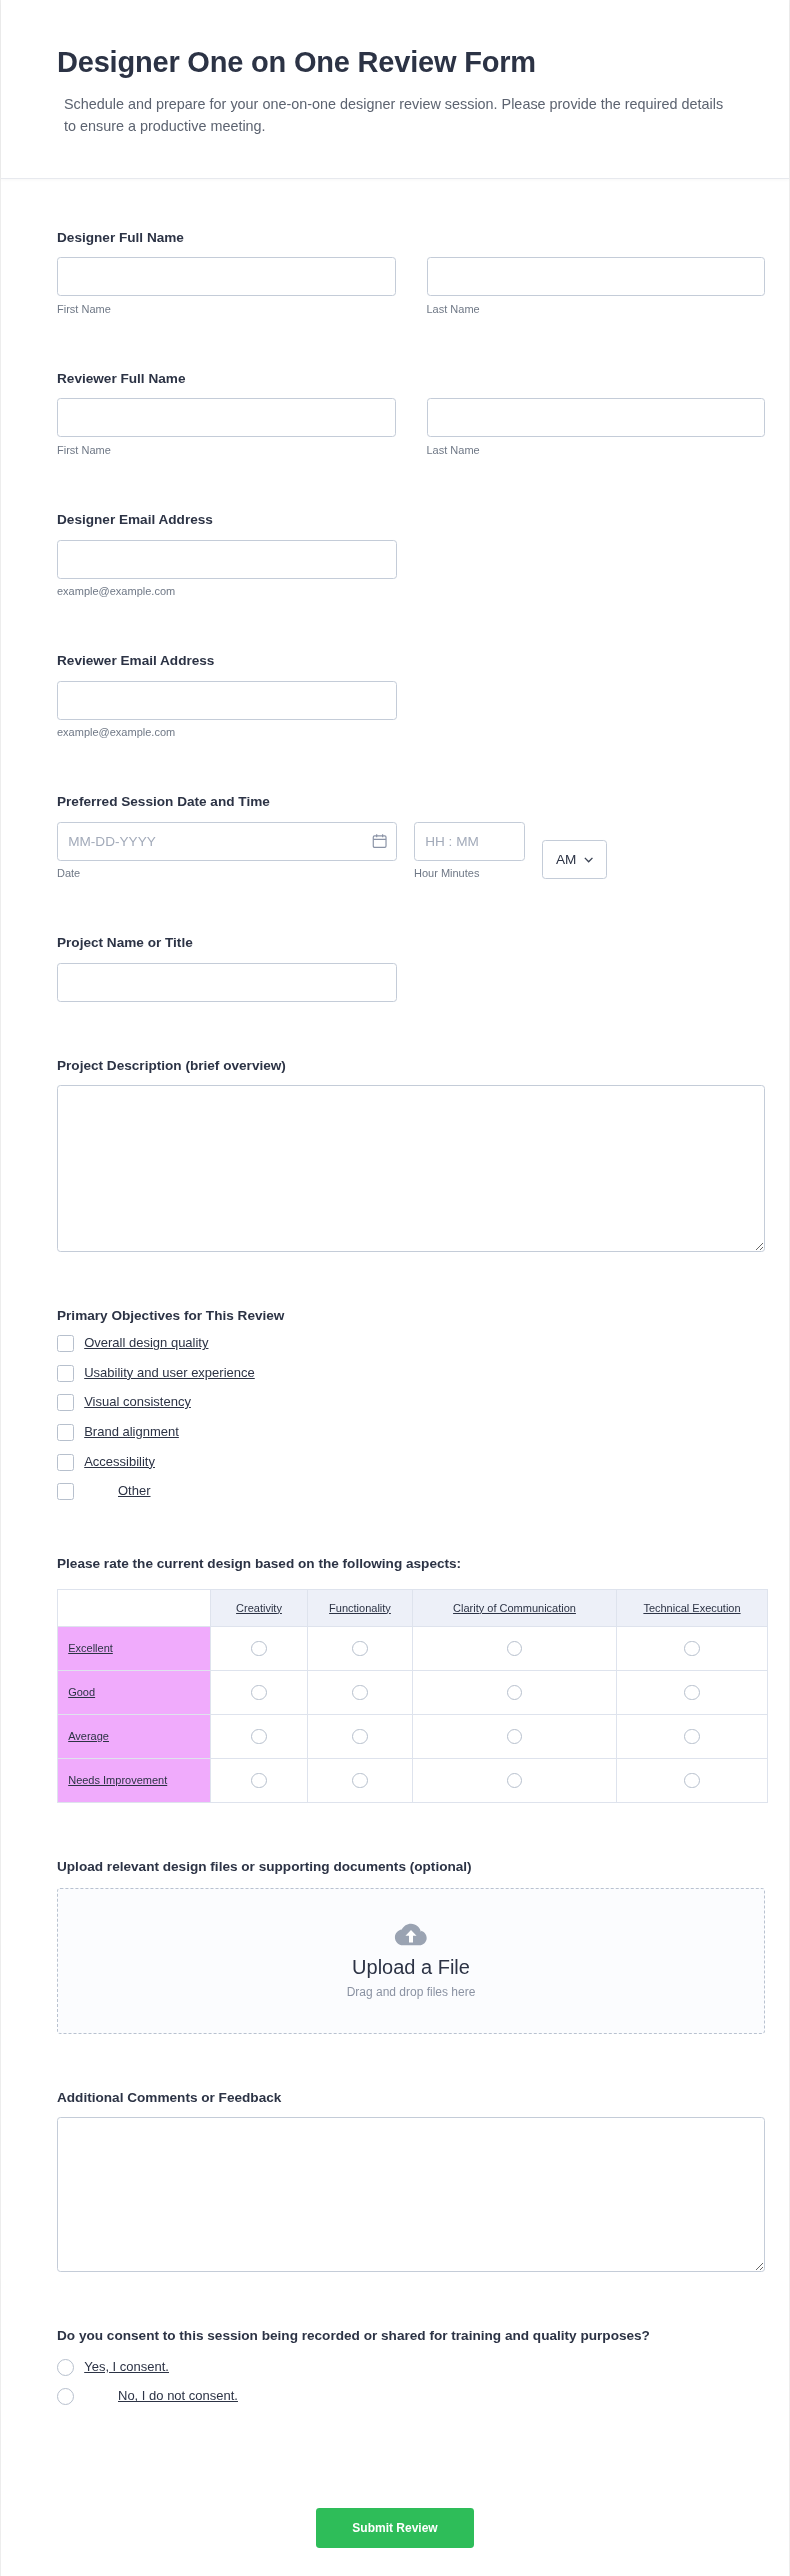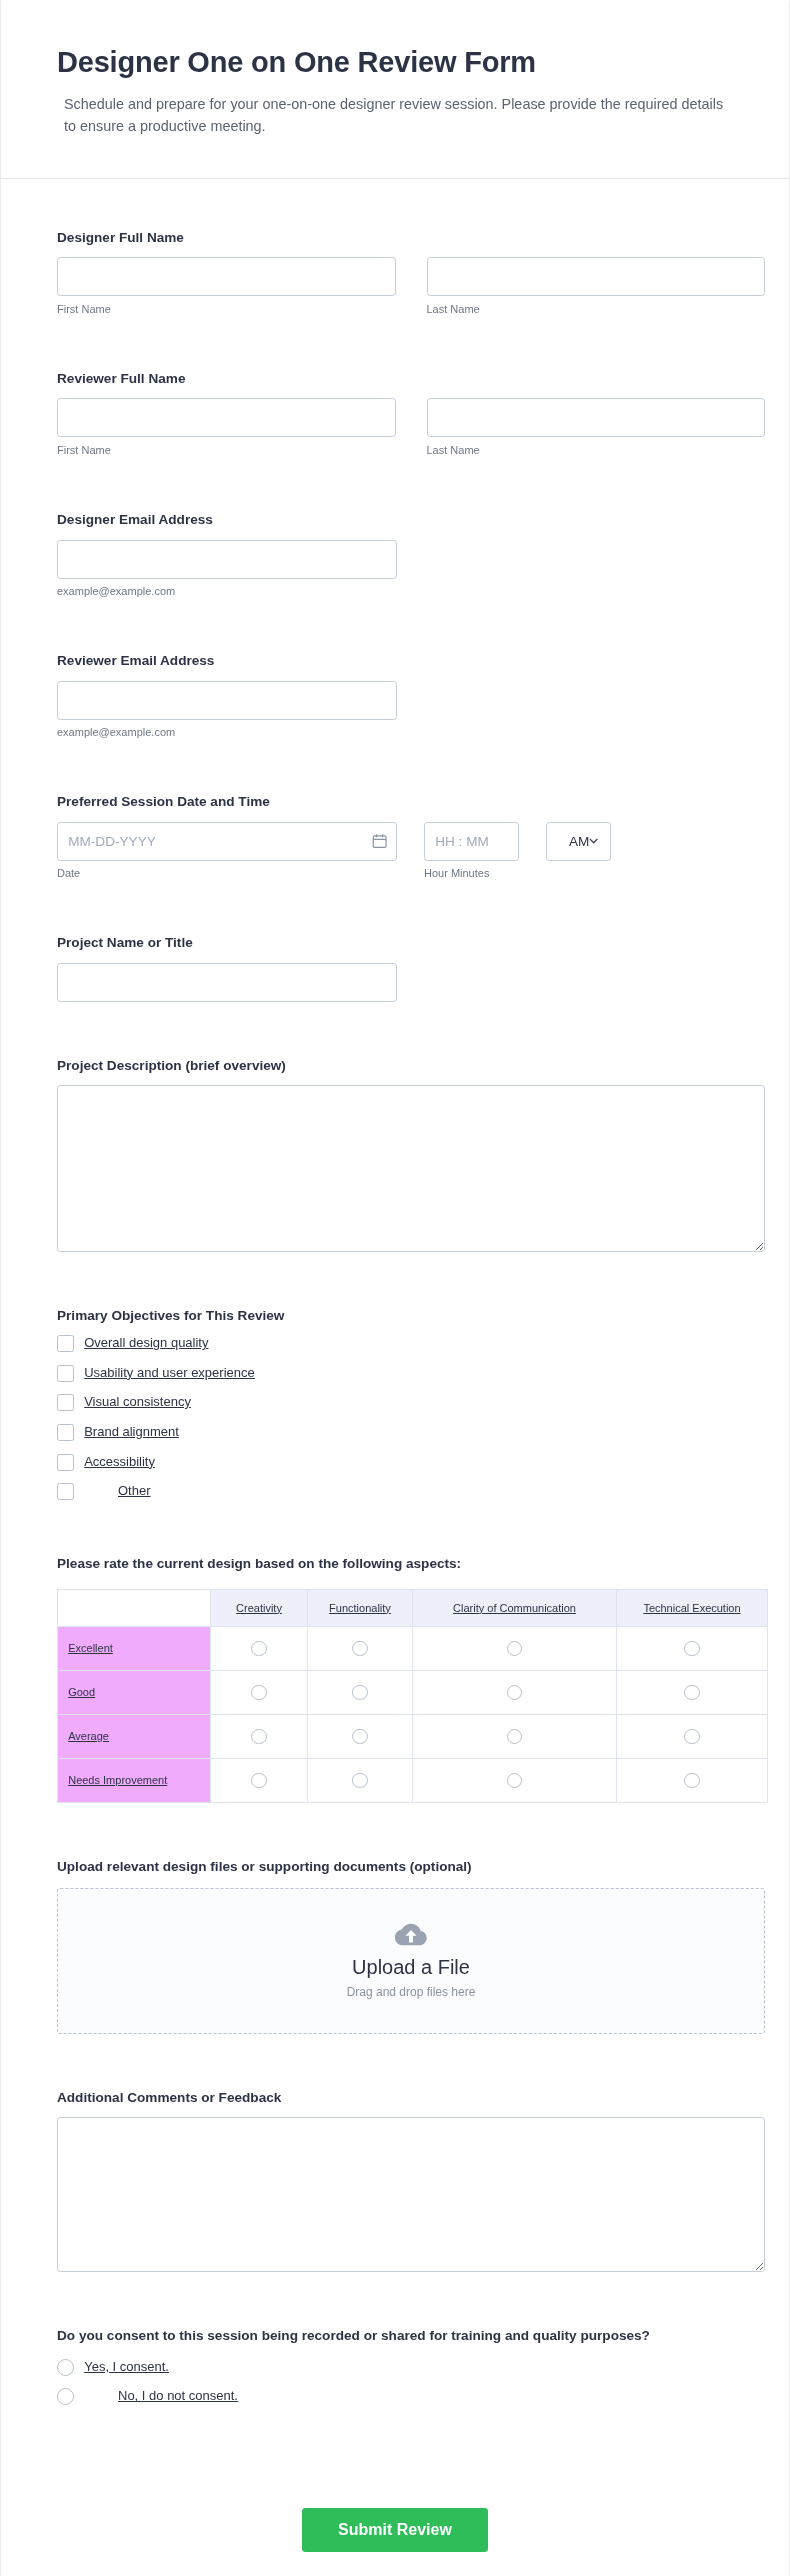--- a/index.html
+++ b/index.html
@@ -30,30 +30,30 @@
   .two-col { display: flex; gap: 31px; }
   .col { flex: 1; }
   input.text {
     width: 100%; height: 39px; border: 0.8px solid #c4ccd8; border-radius: 3.4px;
     padding: 0 10.2px; font-size: 13.6px; font-family: inherit; color: #2c3345;
     background: #fff; outline: none;
   }
   ::placeholder { color: #a3abba; opacity: 1; }
   .sublabel { font-size: 11px; color: #6f7886; margin-top: 6.8px; }
   .w400 { width: 340px; }
-  .date-row { display: flex; gap: 27px; align-items: flex-start; }
+  .date-row { display: flex; gap: 17px; align-items: flex-end; }
   .date-col { width: 340px; }
   .date-wrap { position: relative; width: 100%; }
   .date-wrap input.text { padding-right: 34px; }
   .cal-icon { position: absolute; right: 9.3px; top: 50%; transform: translateY(-50%); line-height: 0; }
-  .time-col { width: 95px; }
+  .time-col { width: 111px; }
   .ampm {
     width: 65px; height: 39px; border: 0.8px solid #c4ccd8; border-radius: 3.4px;
     display: flex; align-items: center; justify-content: space-between;
-    padding: 0 22px; font-size: 13.6px; color: #2c3345; background: #fff; cursor: pointer;
+    padding: 0 13px; font-size: 13.6px; color: #2c3345; background: #fff; cursor: pointer;
   }
   textarea.ta {
     display: block; width: 100%; border: 0.8px solid #c4ccd8; border-radius: 3.4px;
     padding: 8.5px 10.2px; font-size: 13.6px; font-family: inherit; color: #2c3345;
     background: #fff; outline: none; resize: both;
   }
   .ta-project { height: 167px; }
   .ta-comments { height: 155px; }
   .opt {
     display: flex; align-items: center; gap: 10.2px; margin-bottom: 12.7px;
@@ -90,21 +90,21 @@
     margin-top: 12px; height: 146px; border: 0.8px dashed #b9c2d0; border-radius: 3.4px;
     background: #fbfcfe; display: flex; flex-direction: column;
     align-items: center; justify-content: center; cursor: pointer;
   }
   .upload-title { font-size: 20px; font-weight: 500; color: #2c3345; margin-top: 7.6px; }
   .upload-hint { font-size: 12px; color: #8b93a3; margin-top: 6px; }
   .consent .q-label { max-width: 714px; margin-bottom: 13.6px; }
   .submit-row { text-align: center; padding: 49px 0 39px 0; }
   .submit-btn {
     background: #2ebd59; color: #fff; border: none; border-radius: 3.4px;
-    font-size: 16px; font-weight: 600; font-family: inherit;
+    font-size: 12px; font-weight: 600; font-family: inherit;
     padding: 12.7px 36px; cursor: pointer;
   }
 </style>
 </head>
 <body>
 
 <div class="page">
 
   <header class="form-header">
     <h1 class="form-title">Designer One on One Review Form</h1>

